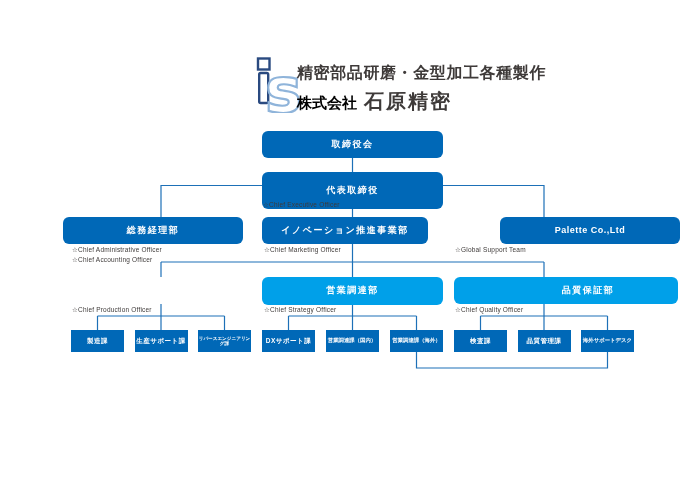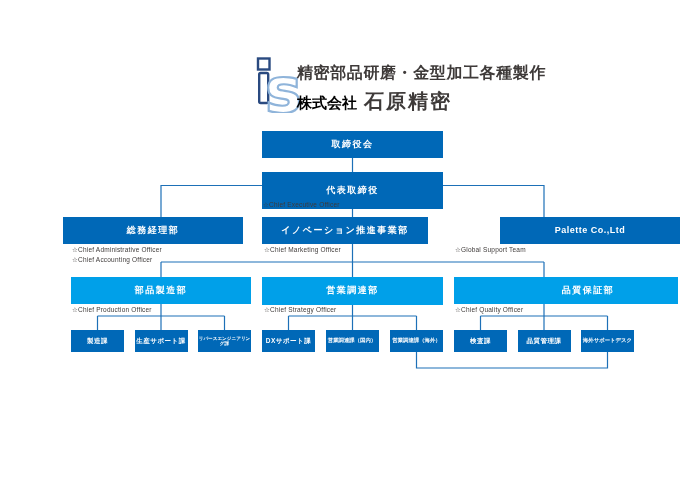--- a/index.html
+++ b/index.html
@@ -14,21 +14,21 @@
   .company-prefix{font-size:15px;font-weight:bold;color:#000000;}
   .company-name{font-size:20px;font-weight:bold;color:#3e3a39;letter-spacing:2px;margin-left:7px;}
   
   .connectors{position:absolute;left:0;top:0;width:700px;height:495px;pointer-events:none;}
   .connectors path{stroke:#1d70b7;stroke-width:1.2;fill:none;}
   
   .box{position:absolute;display:flex;align-items:center;justify-content:center;
        color:#ffffff;font-weight:bold;text-align:center;line-height:1.1;}
   .dark{background:#0068b7;}
   .cyan{background:#00a0e9;}
-  .lv1{font-size:9px;letter-spacing:1.5px;}
+  .lv1{font-size:9px;letter-spacing:1.5px;border-radius:6px;}
   .lv5{font-size:6.5px;letter-spacing:0.5px;}
   .lv5-sm{font-size:5.4px;letter-spacing:0;}
   .lv5-xs{font-size:4.6px;letter-spacing:0;}
   
   .officer{position:absolute;font-size:6.5px;color:#3e3a39;white-space:nowrap;letter-spacing:0.2px;}
 </style>
 </head>
 <body>
 
 <div class="canvas">
@@ -83,21 +83,20 @@
   <div class="box dark lv1" style="left:63px;top:217px;width:180px;height:27px;">総務経理部</div>
   <div class="officer" style="left:72px;top:246px;">☆Chief Administrative Officer</div>
   <div class="officer" style="left:72px;top:256px;">☆Chief Accounting Officer</div>
 
   <div class="box dark lv1" style="left:262px;top:217px;width:166px;height:27px;">イノベーション推進事業部</div>
   <div class="officer" style="left:264px;top:246px;">☆Chief Marketing Officer</div>
 
   <div class="box dark lv1" style="left:454px;top:217px;width:180px;height:27px;letter-spacing:0.5px;margin-left:46px;">Palette Co.,Ltd</div>
   <div class="officer" style="left:455px;top:246px;">☆Global Support Team</div>
 
-  <div class="box cyan lv1" style="left:71px;top:277px;width:180px;height:27px;">部品製造部</div>
   <div class="officer" style="left:72px;top:306px;">☆Chief Production Officer</div>
 
   <div class="box cyan lv1" style="left:262px;top:277px;width:181px;height:28px;">営業調達部</div>
   <div class="officer" style="left:264px;top:306px;">☆Chief Strategy Officer</div>
 
   <div class="box cyan lv1" style="left:454px;top:277px;width:180px;height:27px;padding-left:44px;">品質保証部</div>
   <div class="officer" style="left:455px;top:306px;">☆Chief Quality Officer</div>
 
   <div class="box dark lv5" style="left:71px;top:330px;width:53px;height:22px;">製造課</div>
   <div class="box dark lv5" style="left:134.5px;top:330px;width:53px;height:22px;">生産サポート課</div>

